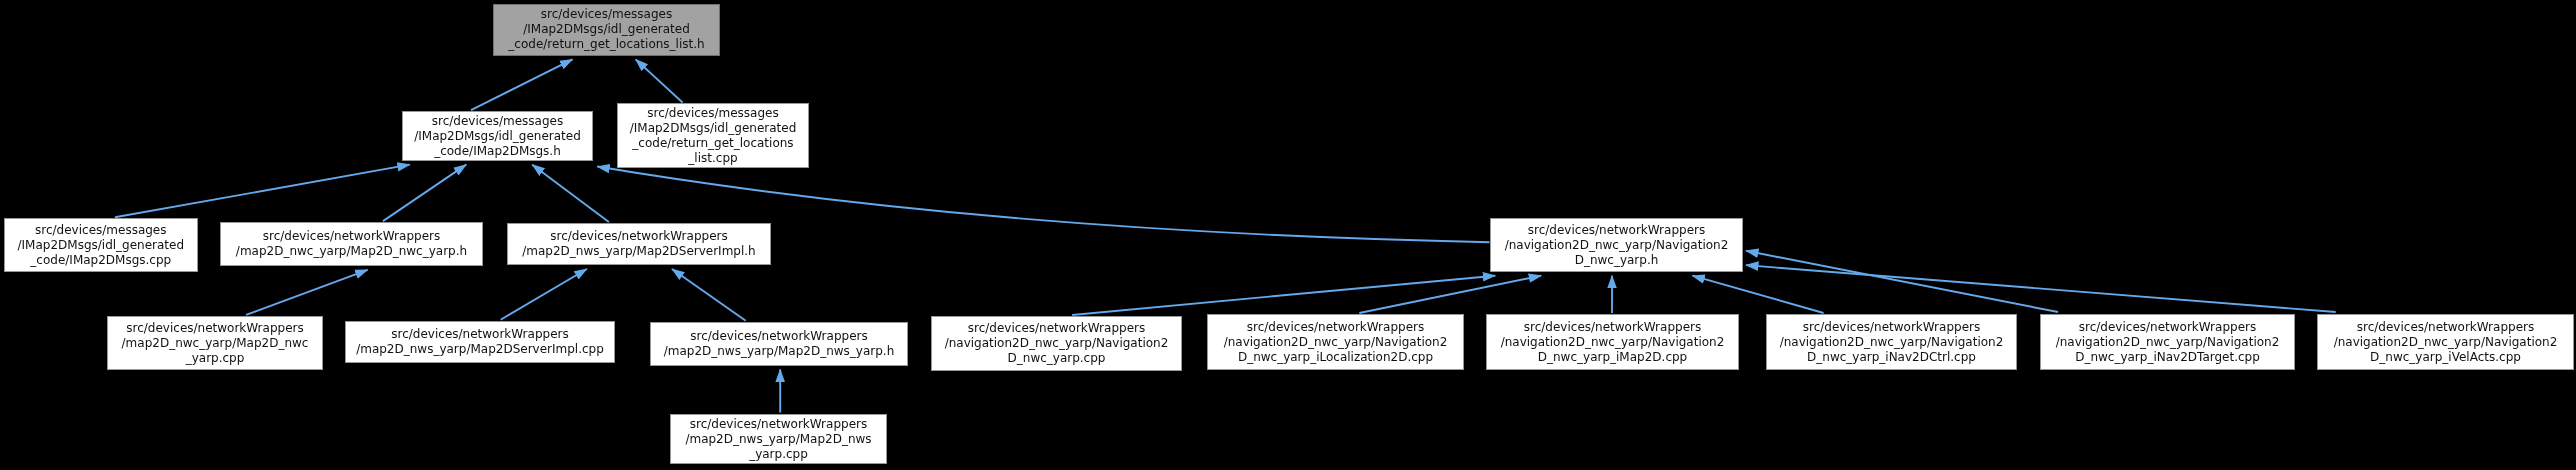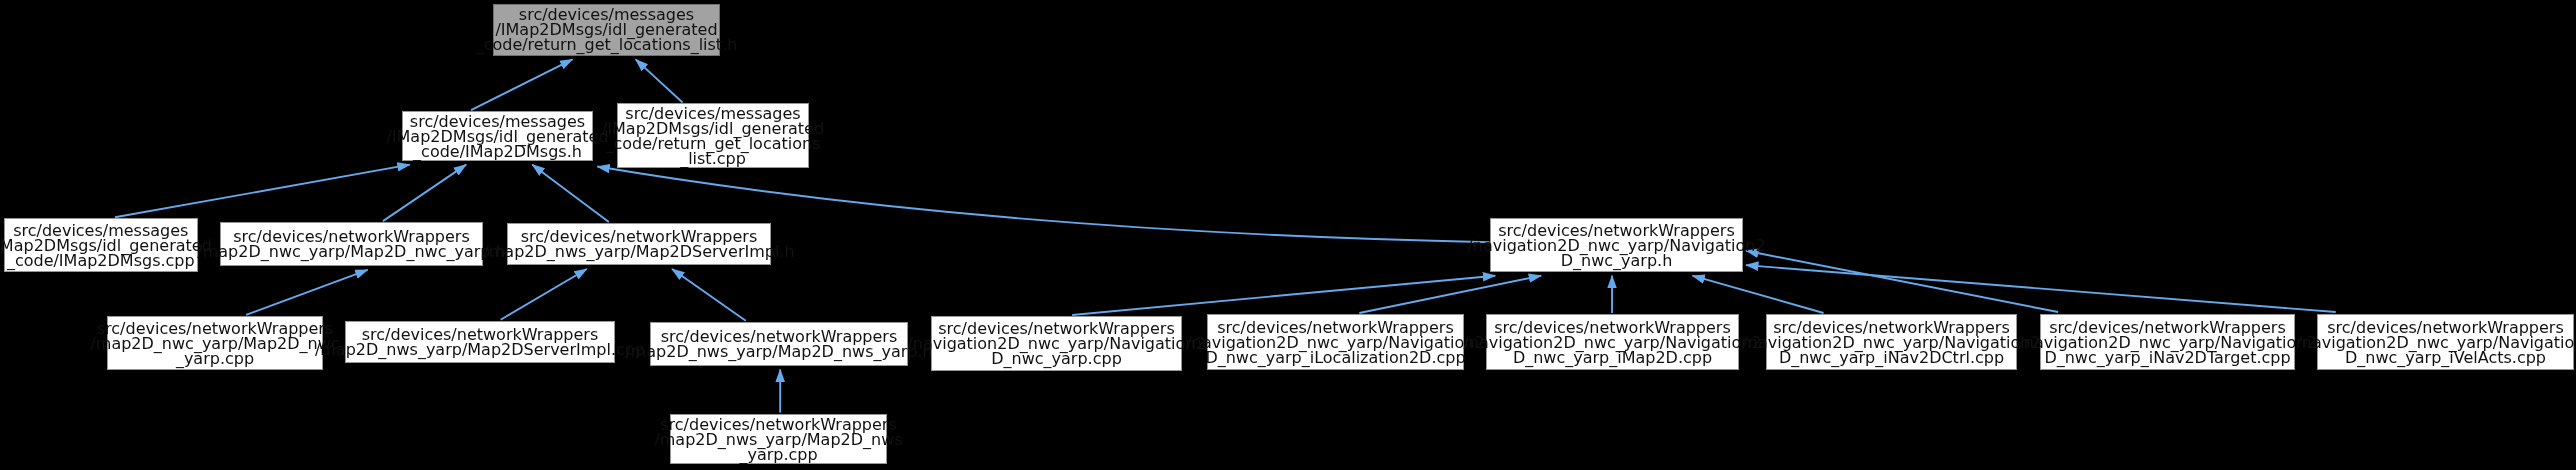--- a/index.html
+++ b/index.html
@@ -12,21 +12,21 @@
   #edge-layer{position:absolute;left:0;top:0;width:2576px;height:470px;}
   .edge{fill:none;stroke:var(--edge-color);stroke-width:2px;}
   .arrowhead{fill:var(--edge-color);}
   .node{
     position:absolute;box-sizing:border-box;
     display:flex;align-items:center;justify-content:center;
     text-align:center;white-space:pre-line;
     background:var(--node-fill);
     border:1.4px solid var(--node-border);
     color:var(--node-text);
-    font-size:16px;line-height:15px;
+    font-size:12px;line-height:15px;
     padding:1.9px 3.8px;
     cursor:pointer;
   }
   .node.highlighted{
     background:var(--hl-fill);
     border:1.9px solid var(--hl-border);
     cursor:default;
   }
 </style>
 </head>

